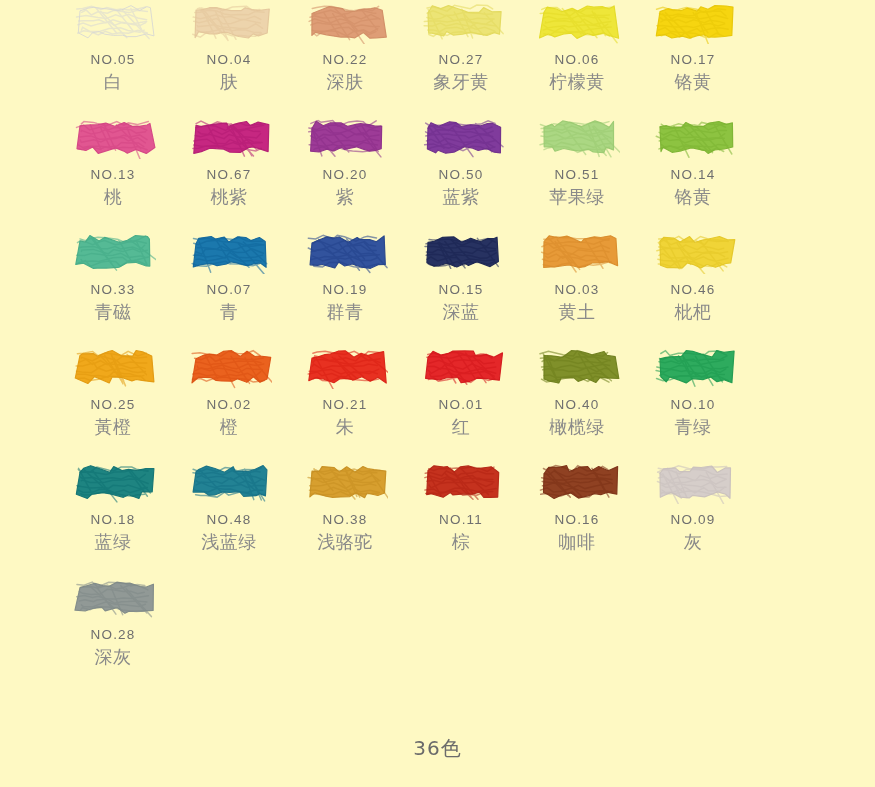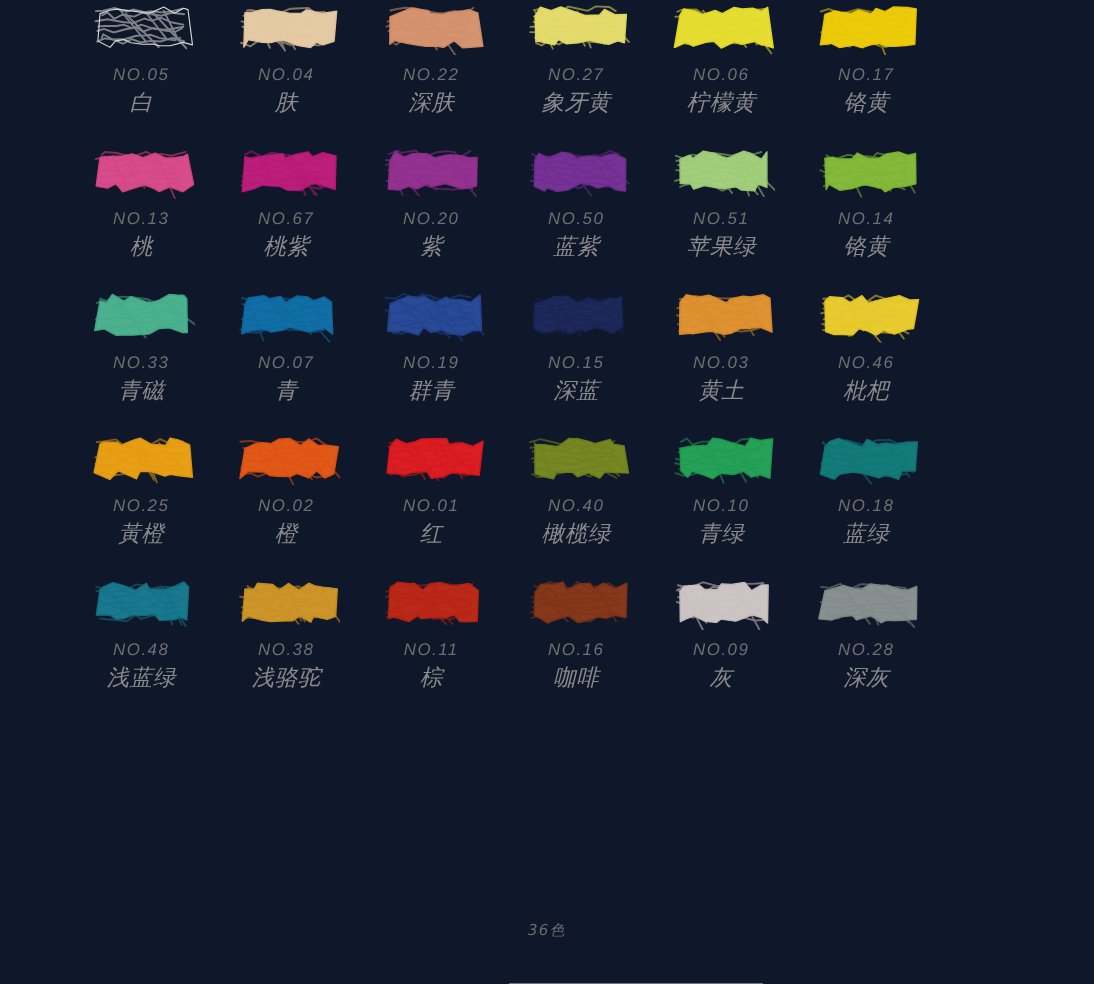--- a/index.html
+++ b/index.html
@@ -11,22 +11,21 @@
     width: 875px;
     height: 787px;
     font-family: "Liberation Sans", "DejaVu Sans", sans-serif;
     overflow: hidden;
     position: relative;
   }
   #sheet {
     width: 875px;
     height: 787px;
     position: relative;
-    background: #0f172a;
-    font-style: italic;
+    background: #fef9c3;
   }
   .grid {
     position: absolute;
     left: 0;
     top: 0;
     width: 875px;
     display: grid;
     grid-template-columns: repeat(6, 116px);
     grid-auto-rows: 115px;
     column-gap: 0px;
@@ -70,21 +69,21 @@
     white-space: nowrap;
   }
   .footer {
     position: absolute;
     left: 0;
     top: 735px;
     width: 875px;
     text-align: center;
   }
   .footer span {
-    font-size: 12px;
+    font-size: 20px;
     color: #6b6b6b;
     letter-spacing: 1px;
     font-family: "DejaVu Sans", "Liberation Sans", sans-serif;
   }
 </style>
 </head>
 <body>
 
 <div id="sheet">
   <div class="grid" id="swatch-grid">
@@ -544,20 +543,43 @@
               <path d="M 18.9 9.4 L 31.5 33.3"></path>
             </g>
           </svg>
         </div>
         <div class="code">NO.02</div>
         <div class="cname">橙</div>
       </div>
       <div class="cell">
         <div class="swatch-wrap">
           <svg viewBox="0 0 86 44" xmlns="http://www.w3.org/2000/svg">
+            <path d="M 10 13.1 L 16.2 11.8 L 23.0 9.6 L 27.6 9.2 L 36.1 6.2 L 43.2 5.8 L 51.9 12.2 L 59.2 8.4 L 65.4 10.5 L 74.7 8.1 L 81.6 6.6 L 84.2 38.1 L 76.0 32.2 L 68.2 36.2 L 59.9 31.8 L 51.7 35.0 L 44.8 33.4 L 37.5 34.0 L 31.9 37.7 L 20.6 33.8 L 13.1 33.0 L 6.8 35.6 Z" fill="#e8291b" stroke="#da2014" stroke-width="1.2" stroke-linejoin="round" opacity="0.96"></path>
+            <g stroke="#da2014" stroke-width="1.5" fill="none" stroke-linecap="round" opacity="0.55">
+              <path d="M 10.929501028806584 8.2 L 15.1 7.1 L 23.2 6.3 L 31.8 7.9 L 34.8 8.4 L 42.9 9.4 L 52.2 6.4 L 61.1 11.1 L 66.4 6.5 L 77.0 7.4"></path>
+              <path d="M 11.77878086419753 13.6 L 12.7 10.9 L 20.1 12.5 L 27.5 15.6 L 38.9 13.9 L 43.7 12.7 L 53.7 16.0 L 59.0 10.8 L 66.7 15.6 L 78.1 13.8"></path>
+              <path d="M 10.973739711934156 17.4 L 13.0 14.9 L 19.8 14.6 L 29.5 16.2 L 34.8 17.0 L 45.8 18.9 L 51.1 18.9 L 61.0 15.7 L 70.2 14.5 L 78.2 17.6"></path>
+              <path d="M 10.588451646090535 21.2 L 11.7 19.1 L 19.7 24.0 L 30.4 20.7 L 37.6 21.3 L 42.8 20.5 L 54.8 21.3 L 61.8 20.7 L 66.4 19.0 L 75.3 20.4"></path>
+              <path d="M 7.141435185185185 26.3 L 14.4 26.5 L 20.7 25.2 L 28.9 24.4 L 39.0 28.9 L 43.3 27.6 L 52.9 27.6 L 59.2 27.3 L 66.9 28.6 L 76.9 24.1"></path>
+              <path d="M 6.262319958847737 29.1 L 15.5 27.0 L 19.8 30.7 L 29.9 28.6 L 36.3 31.2 L 43.7 31.8 L 51.6 26.7 L 58.2 28.0 L 67.6 26.2 L 75.4 28.8"></path>
+              <path d="M 11.358513374485597 33.7 L 15.3 32.4 L 20.3 35.5 L 28.9 36.1 L 39.1 31.3 L 43.6 33.5 L 54.0 34.7 L 62.8 35.5 L 68.9 35.4 L 76.7 34.0"></path>
+              <path d="M 30.2 12.3 L 55.0 33.6"></path>
+              <path d="M 32.9 13.2 L 50.7 35.2"></path>
+              <path d="M 13.9 12.5 L 31.0 43.8"></path>
+              <path d="M 36.9 11.0 L 61.5 31.6"></path>
+              <path d="M 63.3 8.8 L 88.7 29.4"></path>
+            </g>
+          </svg>
+        </div>
+        <div class="code">NO.21</div>
+        <div class="cname">朱</div>
+      </div>
+      <div class="cell">
+        <div class="swatch-wrap">
+          <svg viewBox="0 0 86 44" xmlns="http://www.w3.org/2000/svg">
             <path d="M 10 12.4 L 15.0 6.3 L 22.7 10.0 L 30.8 8.3 L 34.9 6.1 L 46.7 5.9 L 55.3 6.0 L 57.4 10.5 L 68.1 9.5 L 75.8 12.2 L 84.5 7.9 L 81.3 35.2 L 72.0 34.2 L 69.2 33.5 L 58.8 33.2 L 51.9 36.3 L 43.1 37.7 L 39.6 32.0 L 27.8 33.0 L 21.6 34.8 L 13.7 33.8 L 7.6 33.4 Z" fill="#e31f23" stroke="#d3171b" stroke-width="1.2" stroke-linejoin="round" opacity="0.96"></path>
             <g stroke="#d3171b" stroke-width="1.5" fill="none" stroke-linecap="round" opacity="0.55">
               <path d="M 9.70267489711934 9.5 L 16.2 8.1 L 23.5 10.8 L 31.1 8.1 L 34.7 7.3 L 43.0 8.2 L 52.7 11.9 L 62.6 9.1 L 65.7 8.9 L 74.9 11.6"></path>
               <path d="M 8.928497942386832 12.3 L 15.6 11.6 L 21.4 12.1 L 30.6 13.2 L 34.9 12.8 L 44.6 9.8 L 51.7 10.9 L 62.5 11.3 L 68.3 9.4 L 73.9 13.1"></path>
               <path d="M 11.75925925925926 17.6 L 11.4 18.2 L 21.0 15.3 L 31.5 19.4 L 36.1 15.7 L 45.4 14.7 L 53.9 15.7 L 61.3 15.1 L 65.7 18.8 L 76.3 17.4"></path>
               <path d="M 9.824588477366255 21.4 L 16.1 21.2 L 22.6 24.0 L 27.2 19.5 L 38.6 22.5 L 44.9 24.2 L 53.9 18.8 L 62.2 22.4 L 67.2 23.6 L 77.8 22.0"></path>
               <path d="M 10.531893004115226 25.5 L 13.3 28.4 L 22.8 23.2 L 31.4 24.2 L 35.5 26.4 L 46.1 28.3 L 53.2 25.9 L 62.6 23.7 L 66.5 25.3 L 77.7 28.2"></path>
               <path d="M 11.733024691358025 29.0 L 13.1 31.8 L 23.8 30.7 L 30.6 27.6 L 37.9 30.7 L 43.8 28.3 L 52.6 28.7 L 59.8 27.6 L 66.5 26.4 L 76.2 31.1"></path>
               <path d="M 10.390946502057613 34.6 L 15.8 32.8 L 20.3 36.3 L 29.2 34.7 L 39.0 32.2 L 47.2 35.2 L 52.7 37.4 L 59.9 32.2 L 70.7 35.4 L 75.0 34.1"></path>
               <path d="M 54.9 11.2 L 76.9 33.9"></path>

